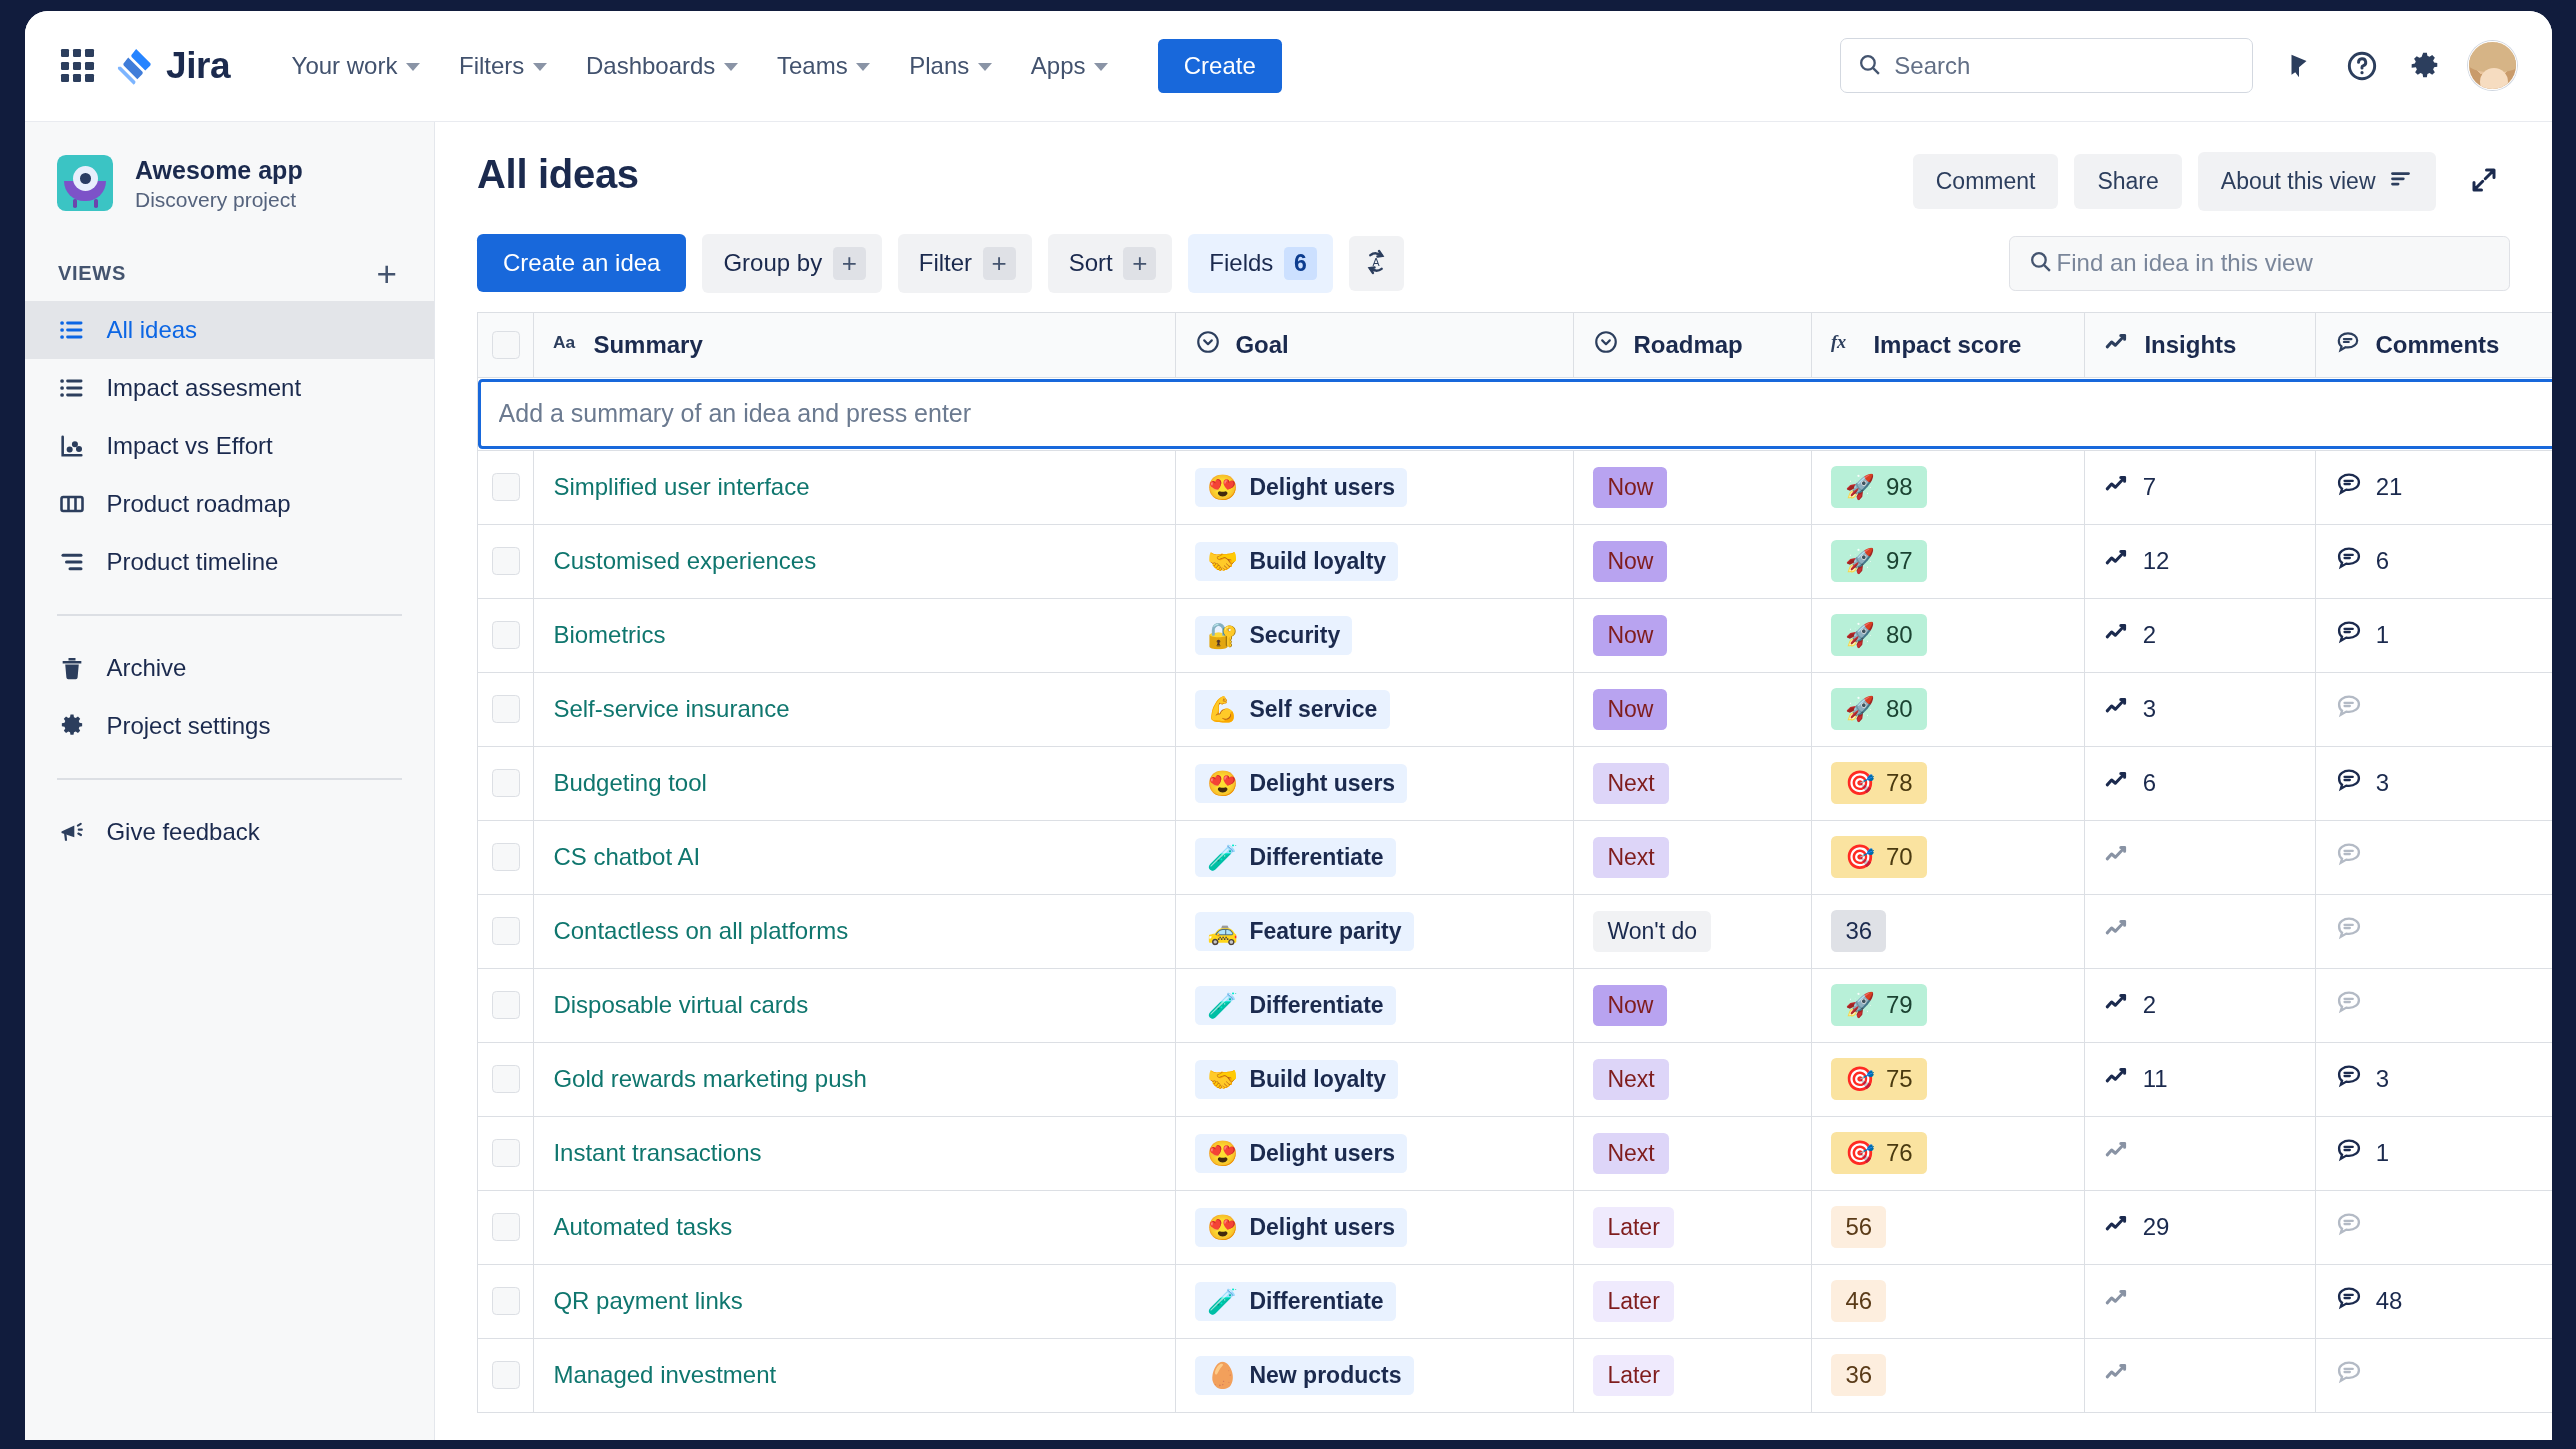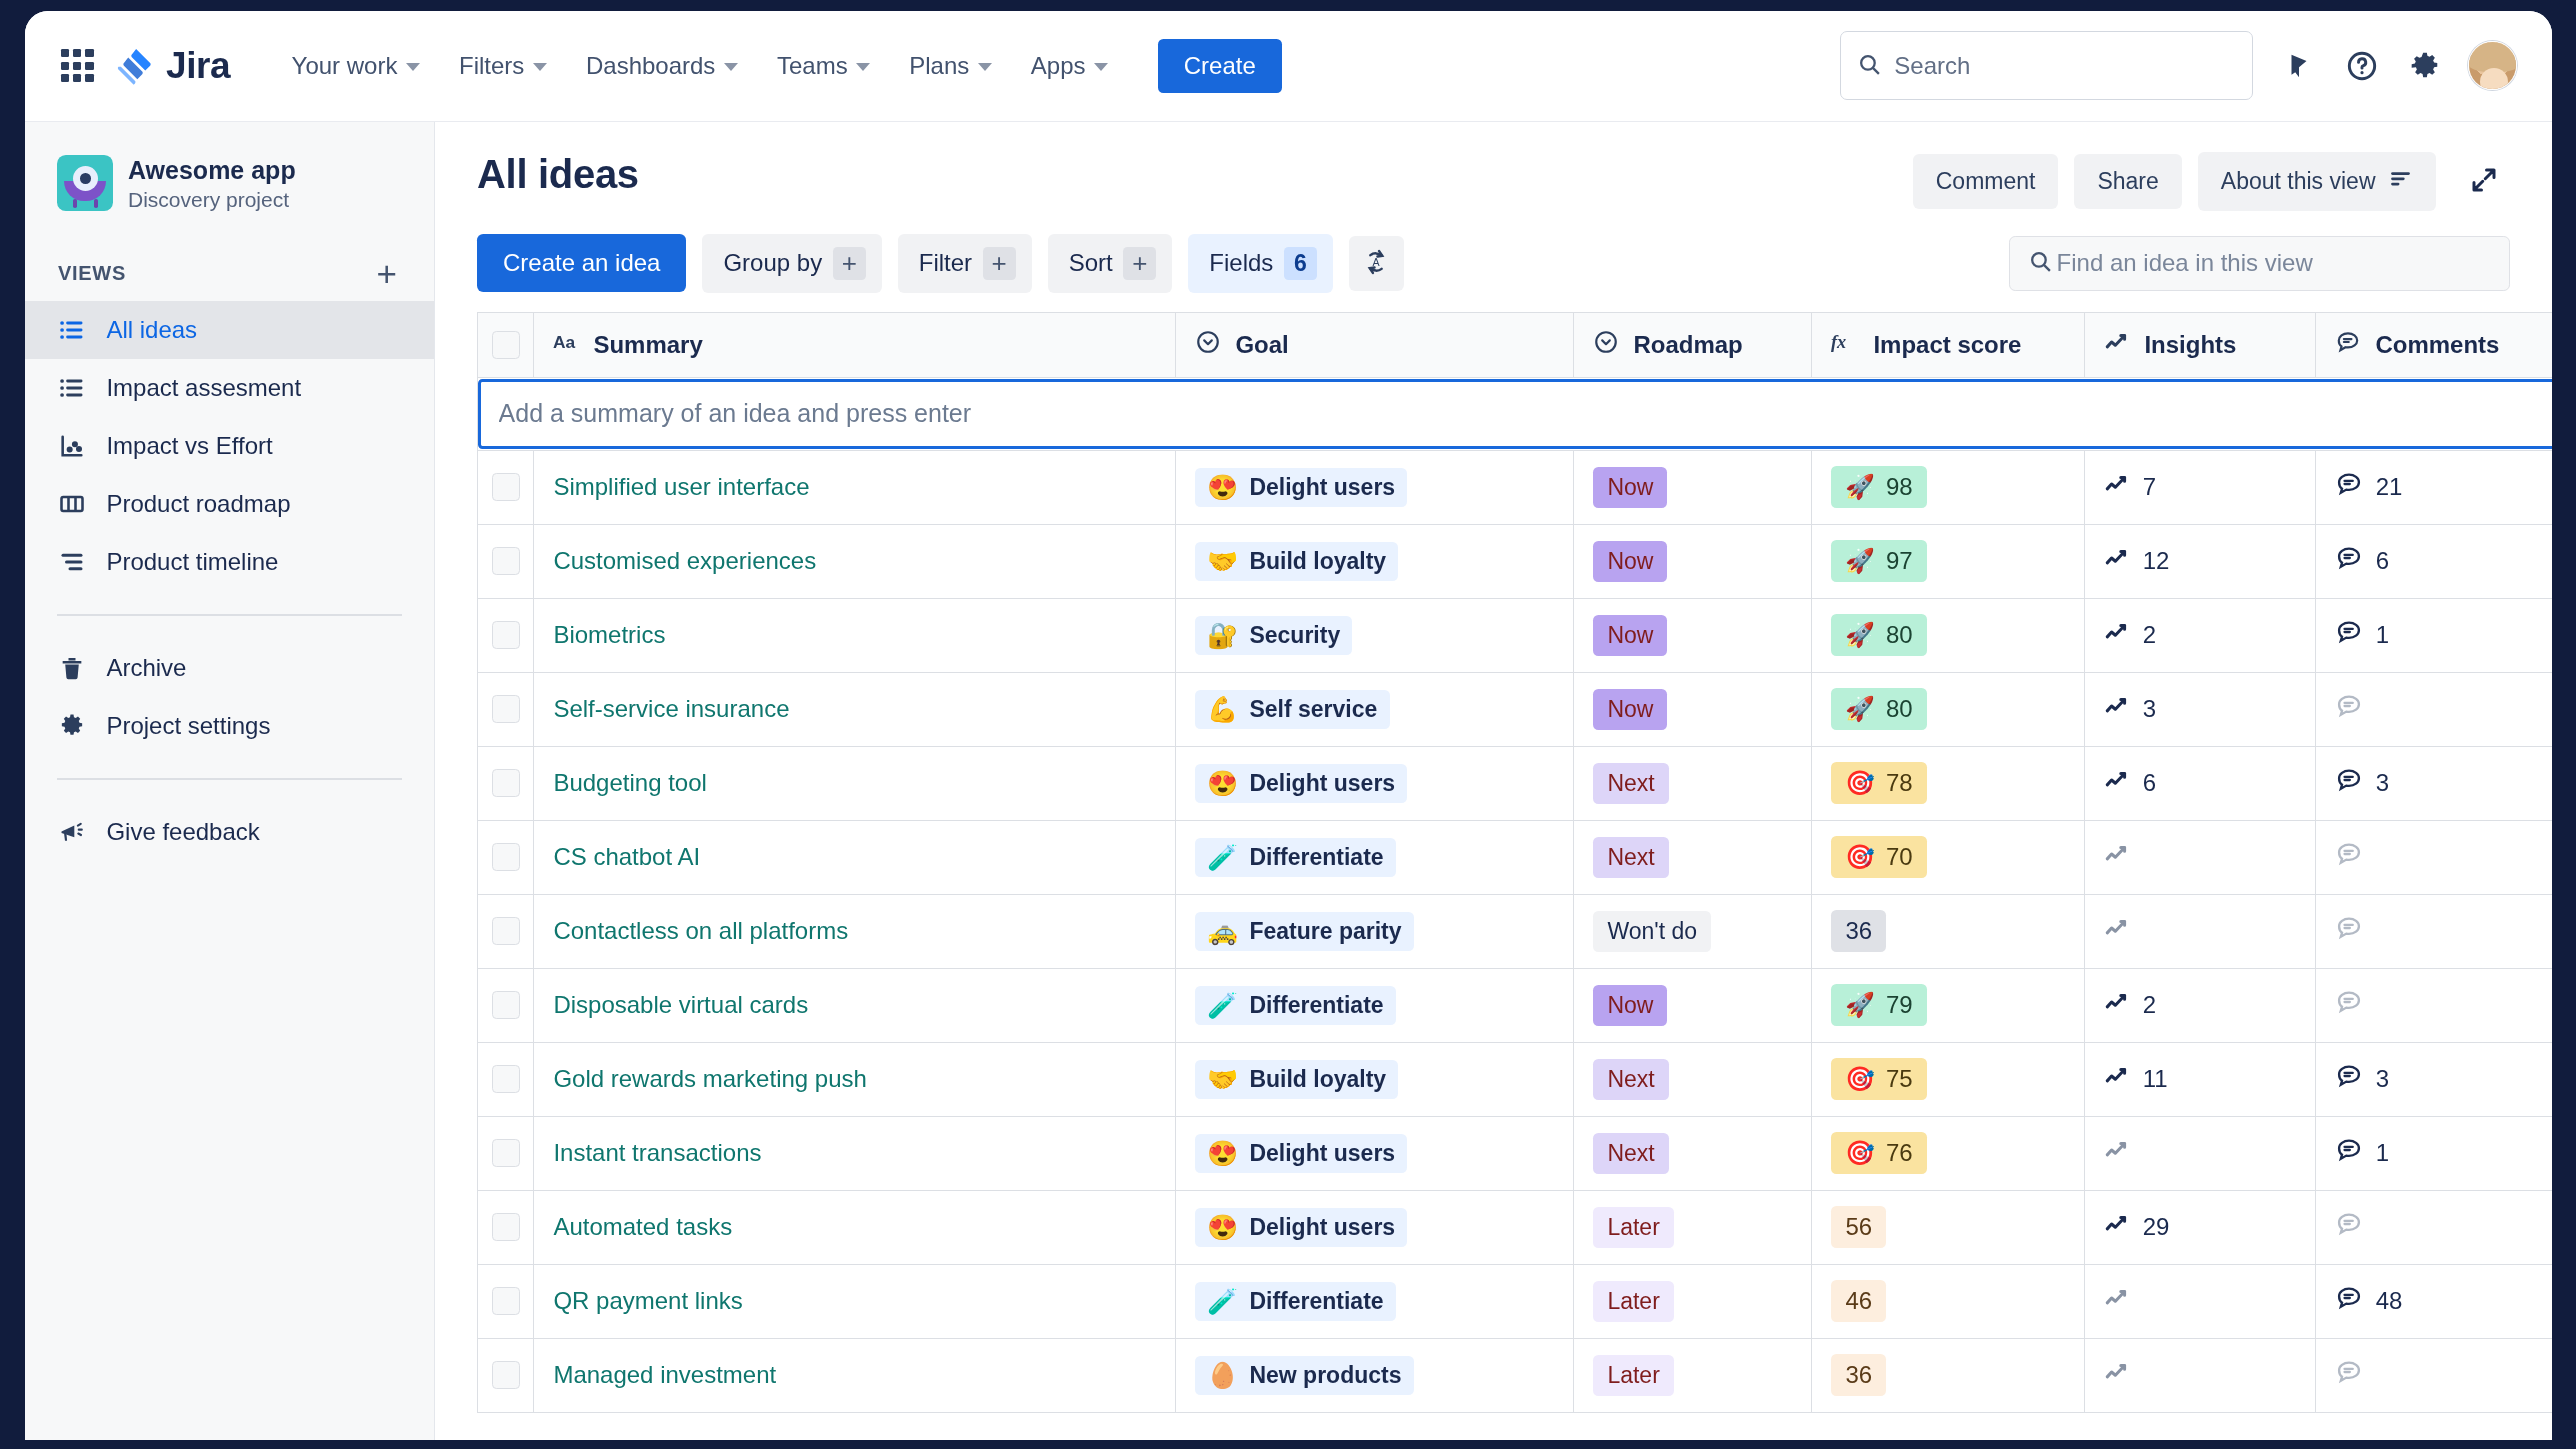--- a/index.html
+++ b/index.html
@@ -56,21 +56,21 @@
   .chev { width: 0; height: 0; border-left: 7px solid transparent; border-right: 7px solid transparent;
           border-top: 8px solid #8a94a6; margin-top: 2.6px; }
   .create-btn {
     margin-left: 30px;
     background: #1868db; color: #fff;
     font-size: 24px; font-weight: 500;
     padding: 13px 26px; border-radius: 5.3px; border: none; cursor: pointer;
   }
   .topspacer { flex: 1 1 auto; }
   .searchbox {
-    width: 413px; height: 69px;
+    width: 413px; height: 55px;
     border: 1.8px solid #d3d8e0; border-radius: 7px;
     display: flex; align-items: center; gap: 12.3px;
     padding: 0 16px; cursor: text;
   }
   .searchbox input {
     border: none; outline: none; background: transparent;
     font-size: 24px; color: #44546f; font-family: inherit; width: 100%;
   }
   .searchbox input::placeholder { color: #626f86; }
   .topicons { display: flex; align-items: center; gap: 23px; margin-left: 26px; }
@@ -91,21 +91,21 @@
   }
   
   .body { flex: 1 1 auto; display: flex; min-height: 0; }
   
   .sidebar {
     width: 410px; flex: 0 0 410px;
     background: #f7f8f9;
     border-right: 1.8px solid #e4e7ec;
     padding: 0; overflow: hidden;
   }
-  .proj-head { display: flex; align-items: center; gap: 15px; padding: 33px 26px 26px 32px; }
+  .proj-head { display: flex; align-items: center; gap: 22px; padding: 33px 26px 26px 32px; }
   .proj-avatar {
     width: 56px; height: 56px; border-radius: 8.8px;
     background: #3bc4c4; position: relative; overflow: hidden; flex: 0 0 auto;
   }
   .proj-avatar .ufo-body {
     position:absolute; left:7px; top:26px; width:42px; height:19.4px;
     background:#7d52c8; border-radius: 0 0 23px 23px;
   }
   .proj-avatar .ufo-dome {
     position:absolute; left:16px; top:10.6px; width:25px; height:25px;

